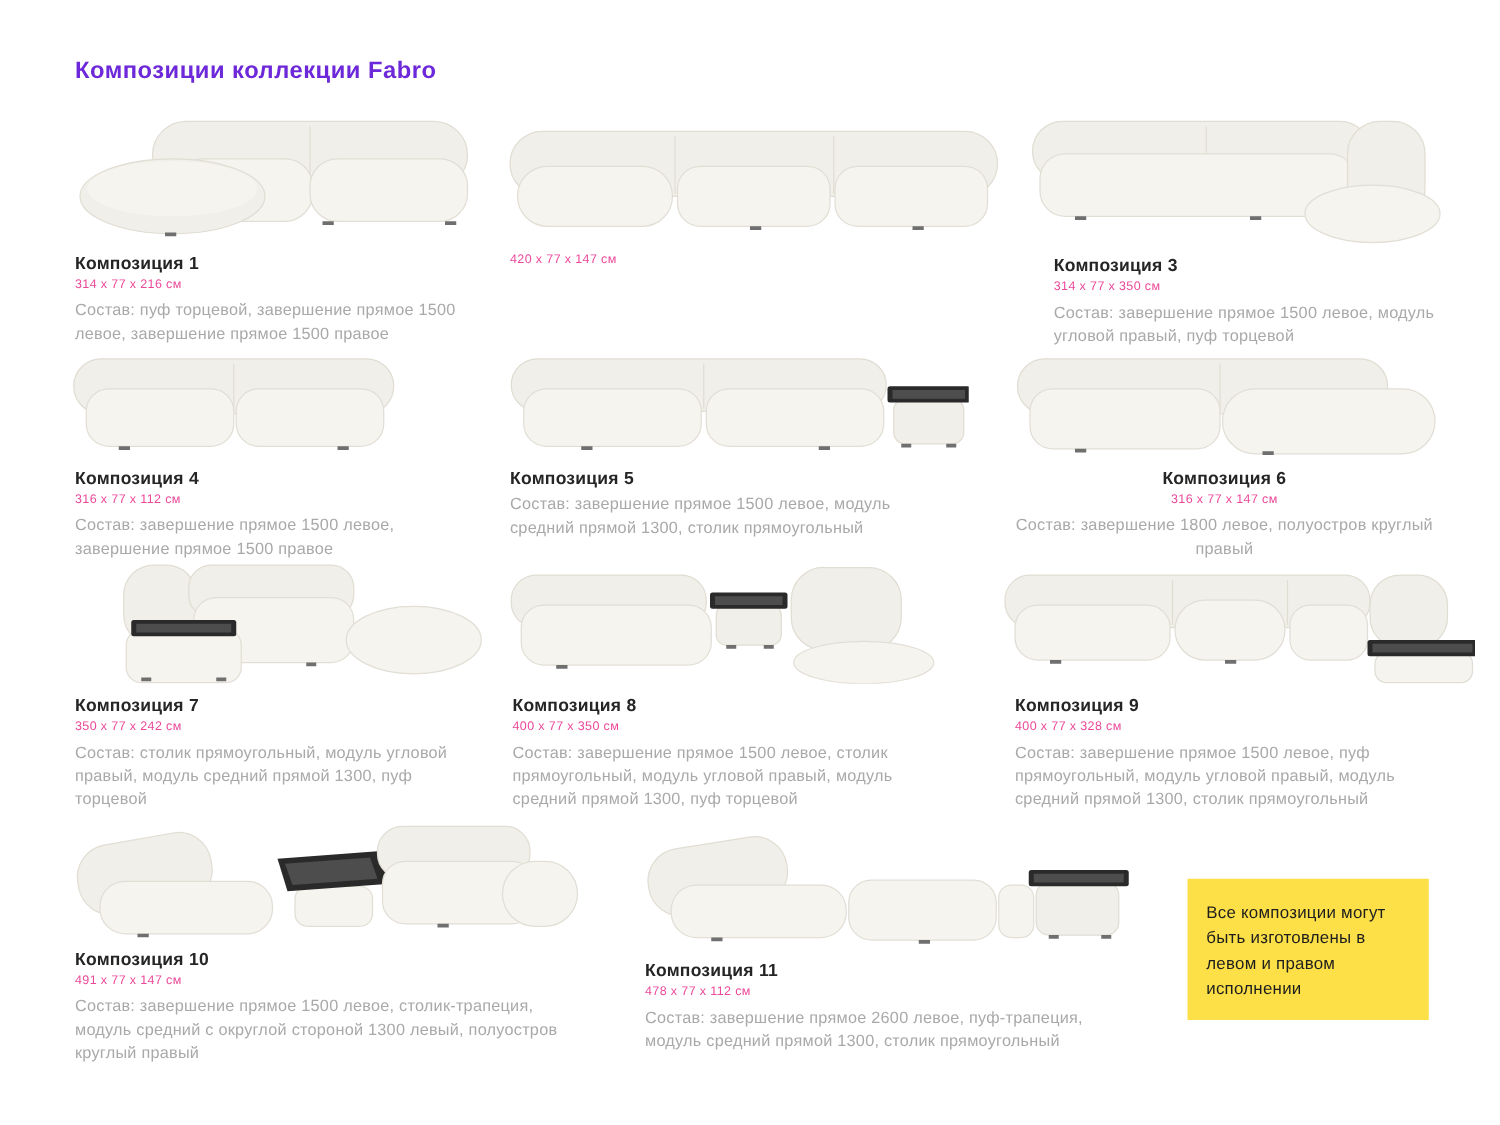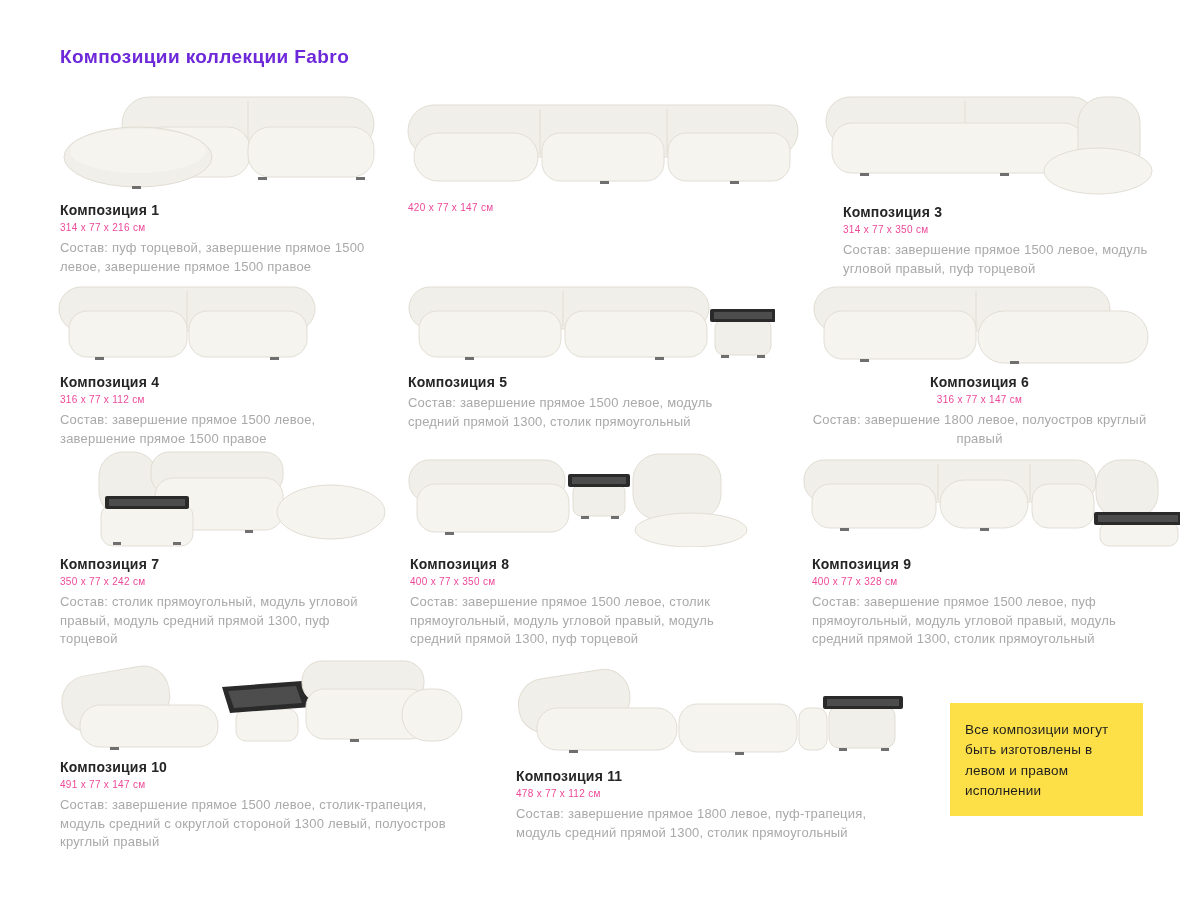--- a/index.html
+++ b/index.html
@@ -236,18 +236,18 @@
       <rect class="tbl" x="318" y="32" width="80" height="13" rx="2"></rect>
       <rect class="tbli" x="322" y="35" width="72" height="7"></rect>
       <rect class="ft" x="64" y="86" width="9" height="3"></rect>
       <rect class="ft" x="230" y="88" width="9" height="3"></rect>
       <rect class="ft" x="334" y="84" width="8" height="3"></rect>
       <rect class="ft" x="376" y="84" width="8" height="3"></rect>
     </svg>
   </div>
   <div class="c-title">Композиция 11</div>
   <div class="c-dims">478 х 77 х 112 см</div>
-  <div class="c-desc">Состав: завершение прямое 1800 левое, пуф-трапеция, модуль средний прямой 1300, столик прямоугольный</div>
+  <div class="c-desc">Состав: завершение прямое 2600 левое, пуф-трапеция, модуль средний прямой 1300, столик прямоугольный</div>
 </div>
 
 <div class="note">
   <div class="note-text">Все композиции могут быть изготовлены в левом и правом исполнении</div>
 </div>
 
 </body></html>

